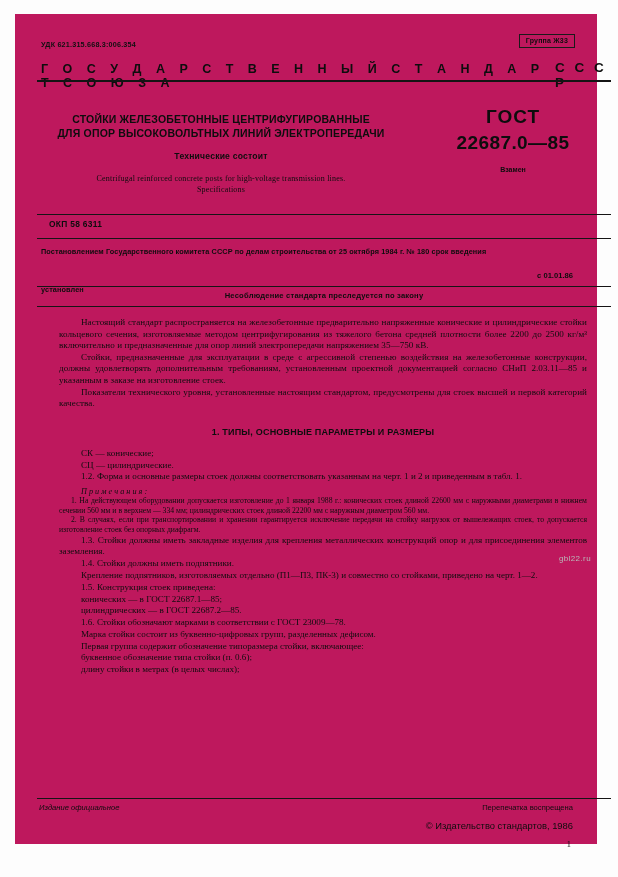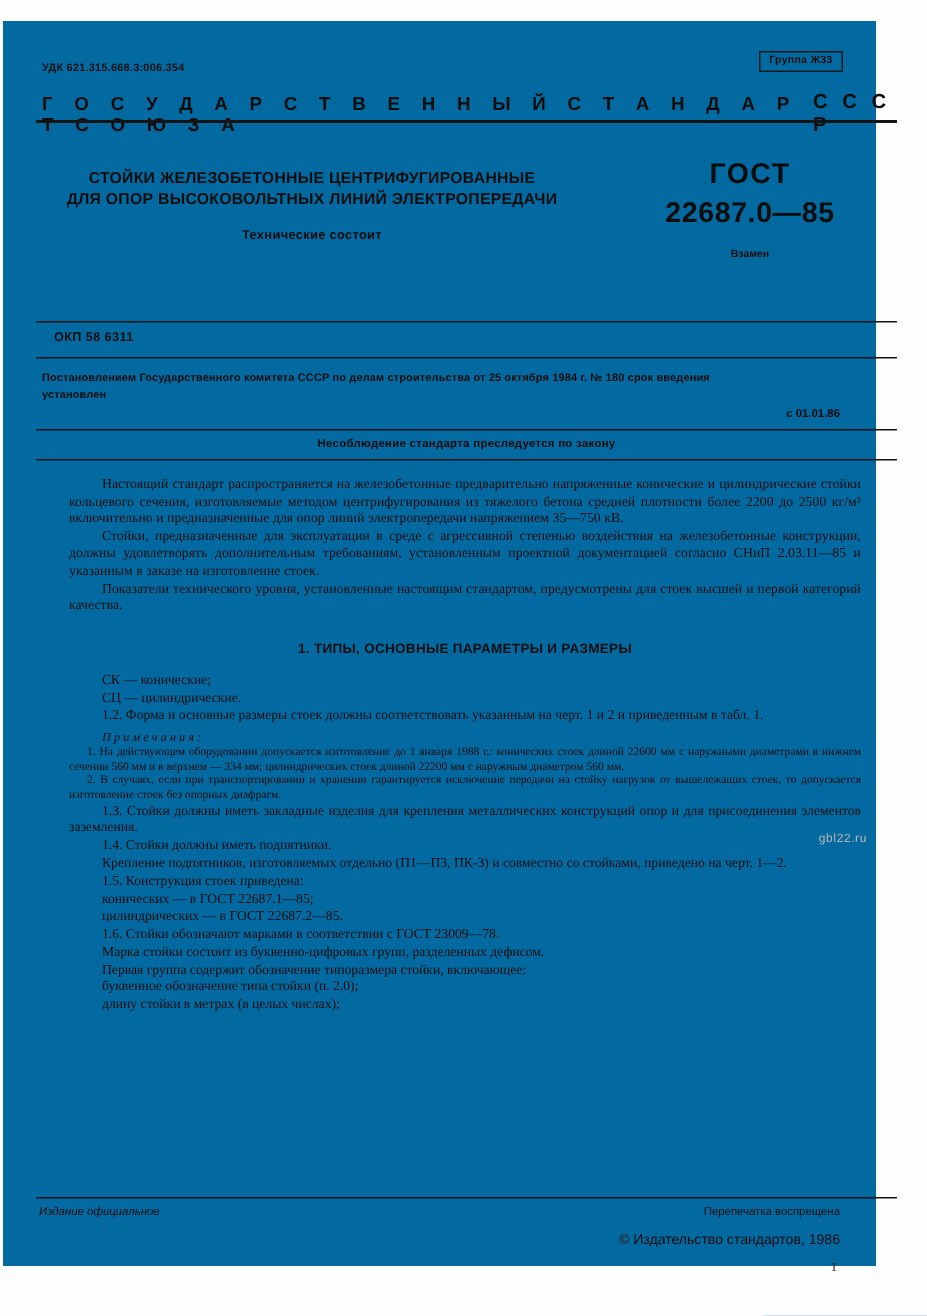--- a/index.html
+++ b/index.html
@@ -13,25 +13,25 @@
   }
   .page {
     position: relative;
     width: 618px;
     height: 877px;
     background: #fdfdfd;
     overflow: hidden;
   }
   .sheet {
     position: absolute;
-    left: 2px;
+    left: 15px;
     top: 14px;
     width: 582px;
     height: 830px;
-    background: #0369a1;
+    background: #be185d;
   }
   
   .udk {
     position: absolute;
     left: 26px;
     top: 26px;
     font-family: "Liberation Sans", sans-serif;
     font-size: 7.2px;
     font-weight: bold;
     letter-spacing: 0.2px;
@@ -178,20 +178,21 @@
     top: 232px;
     width: 566px;
     font-family: "Liberation Sans", sans-serif;
     font-weight: bold;
     font-size: 7.3px;
     line-height: 11px;
     letter-spacing: 0.1px;
   }
   .decree .l2 {
     display: block;
+    margin-top: 27px;
   }
   .from-date {
     position: absolute;
     right: 24px;
     top: 257px;
     font-family: "Liberation Sans", sans-serif;
     font-weight: bold;
     font-size: 7.6px;
   }
   .rule-4 {
@@ -329,20 +330,24 @@
       <span class="big">Г О С У Д А Р С Т В Е Н Н Ы Й     С Т А Н Д А Р Т     С О Ю З А</span>
       <span class="ccsr">С С С Р</span>
     </div>
     <div class="rule-top"></div>
 
     <div class="title-wrap">
       <div class="title-left">
         <div class="t1">СТОЙКИ ЖЕЛЕЗОБЕТОННЫЕ ЦЕНТРИФУГИРОВАННЫЕ</div>
         <div class="t1">ДЛЯ ОПОР ВЫСОКОВОЛЬТНЫХ ЛИНИЙ ЭЛЕКТРОПЕРЕДАЧИ</div>
         <div class="t2">Технические состоит</div>
+        <div class="t3">
+          <span class="sub">Centrifugal reinforced concrete posts for high-voltage transmission lines.</span>
+          <span class="sub">Specifications</span>
+        </div>
       </div>
       <div class="title-right">
         <div class="gost-word">ГОСТ</div>
         <div class="gost-num">22687.0—85</div>
         <div class="vzamen">Взамен</div>
       </div>
     </div>
 
     <div class="rule-2"></div>
     <div class="okp">ОКП 58 6311</div>
@@ -375,21 +380,21 @@
 
       <p class="item">1.3. Стойки должны иметь закладные изделия для крепления металлических конструкций опор и для присоединения элементов заземления.</p>
       <p class="item">1.4. Стойки должны иметь подпятники.</p>
       <p class="item">Крепление подпятников, изготовляемых отдельно (П1—П3, ПК-3) и совместно со стойками, приведено на черт. 1—2.</p>
       <p class="item">1.5. Конструкция стоек приведена:</p>
       <p class="sub-item">конических — в ГОСТ 22687.1—85;</p>
       <p class="sub-item">цилиндрических — в ГОСТ 22687.2—85.</p>
       <p class="item">1.6. Стойки обозначают марками в соответствии с ГОСТ 23009—78.</p>
       <p class="item">Марка стойки состоит из буквенно-цифровых групп, разделенных дефисом.</p>
       <p class="item">Первая группа содержит обозначение типоразмера стойки, включающее:</p>
-      <p class="sub-item">буквенное обозначение типа стойки (п. 2.0);</p>
+      <p class="sub-item">буквенное обозначение типа стойки (п. 0.6);</p>
       <p class="sub-item">длину стойки в метрах (в целых числах);</p>
     </div>
 
     <div class="watermark">gbl22.ru</div>
 
     <div class="rule-bottom"></div>
     <div class="foot-left">Издание официальное</div>
     <div class="foot-right">Перепечатка воспрещена</div>
     <div class="publisher">© Издательство стандартов, 1986</div>
     <div class="page-num">1</div>

